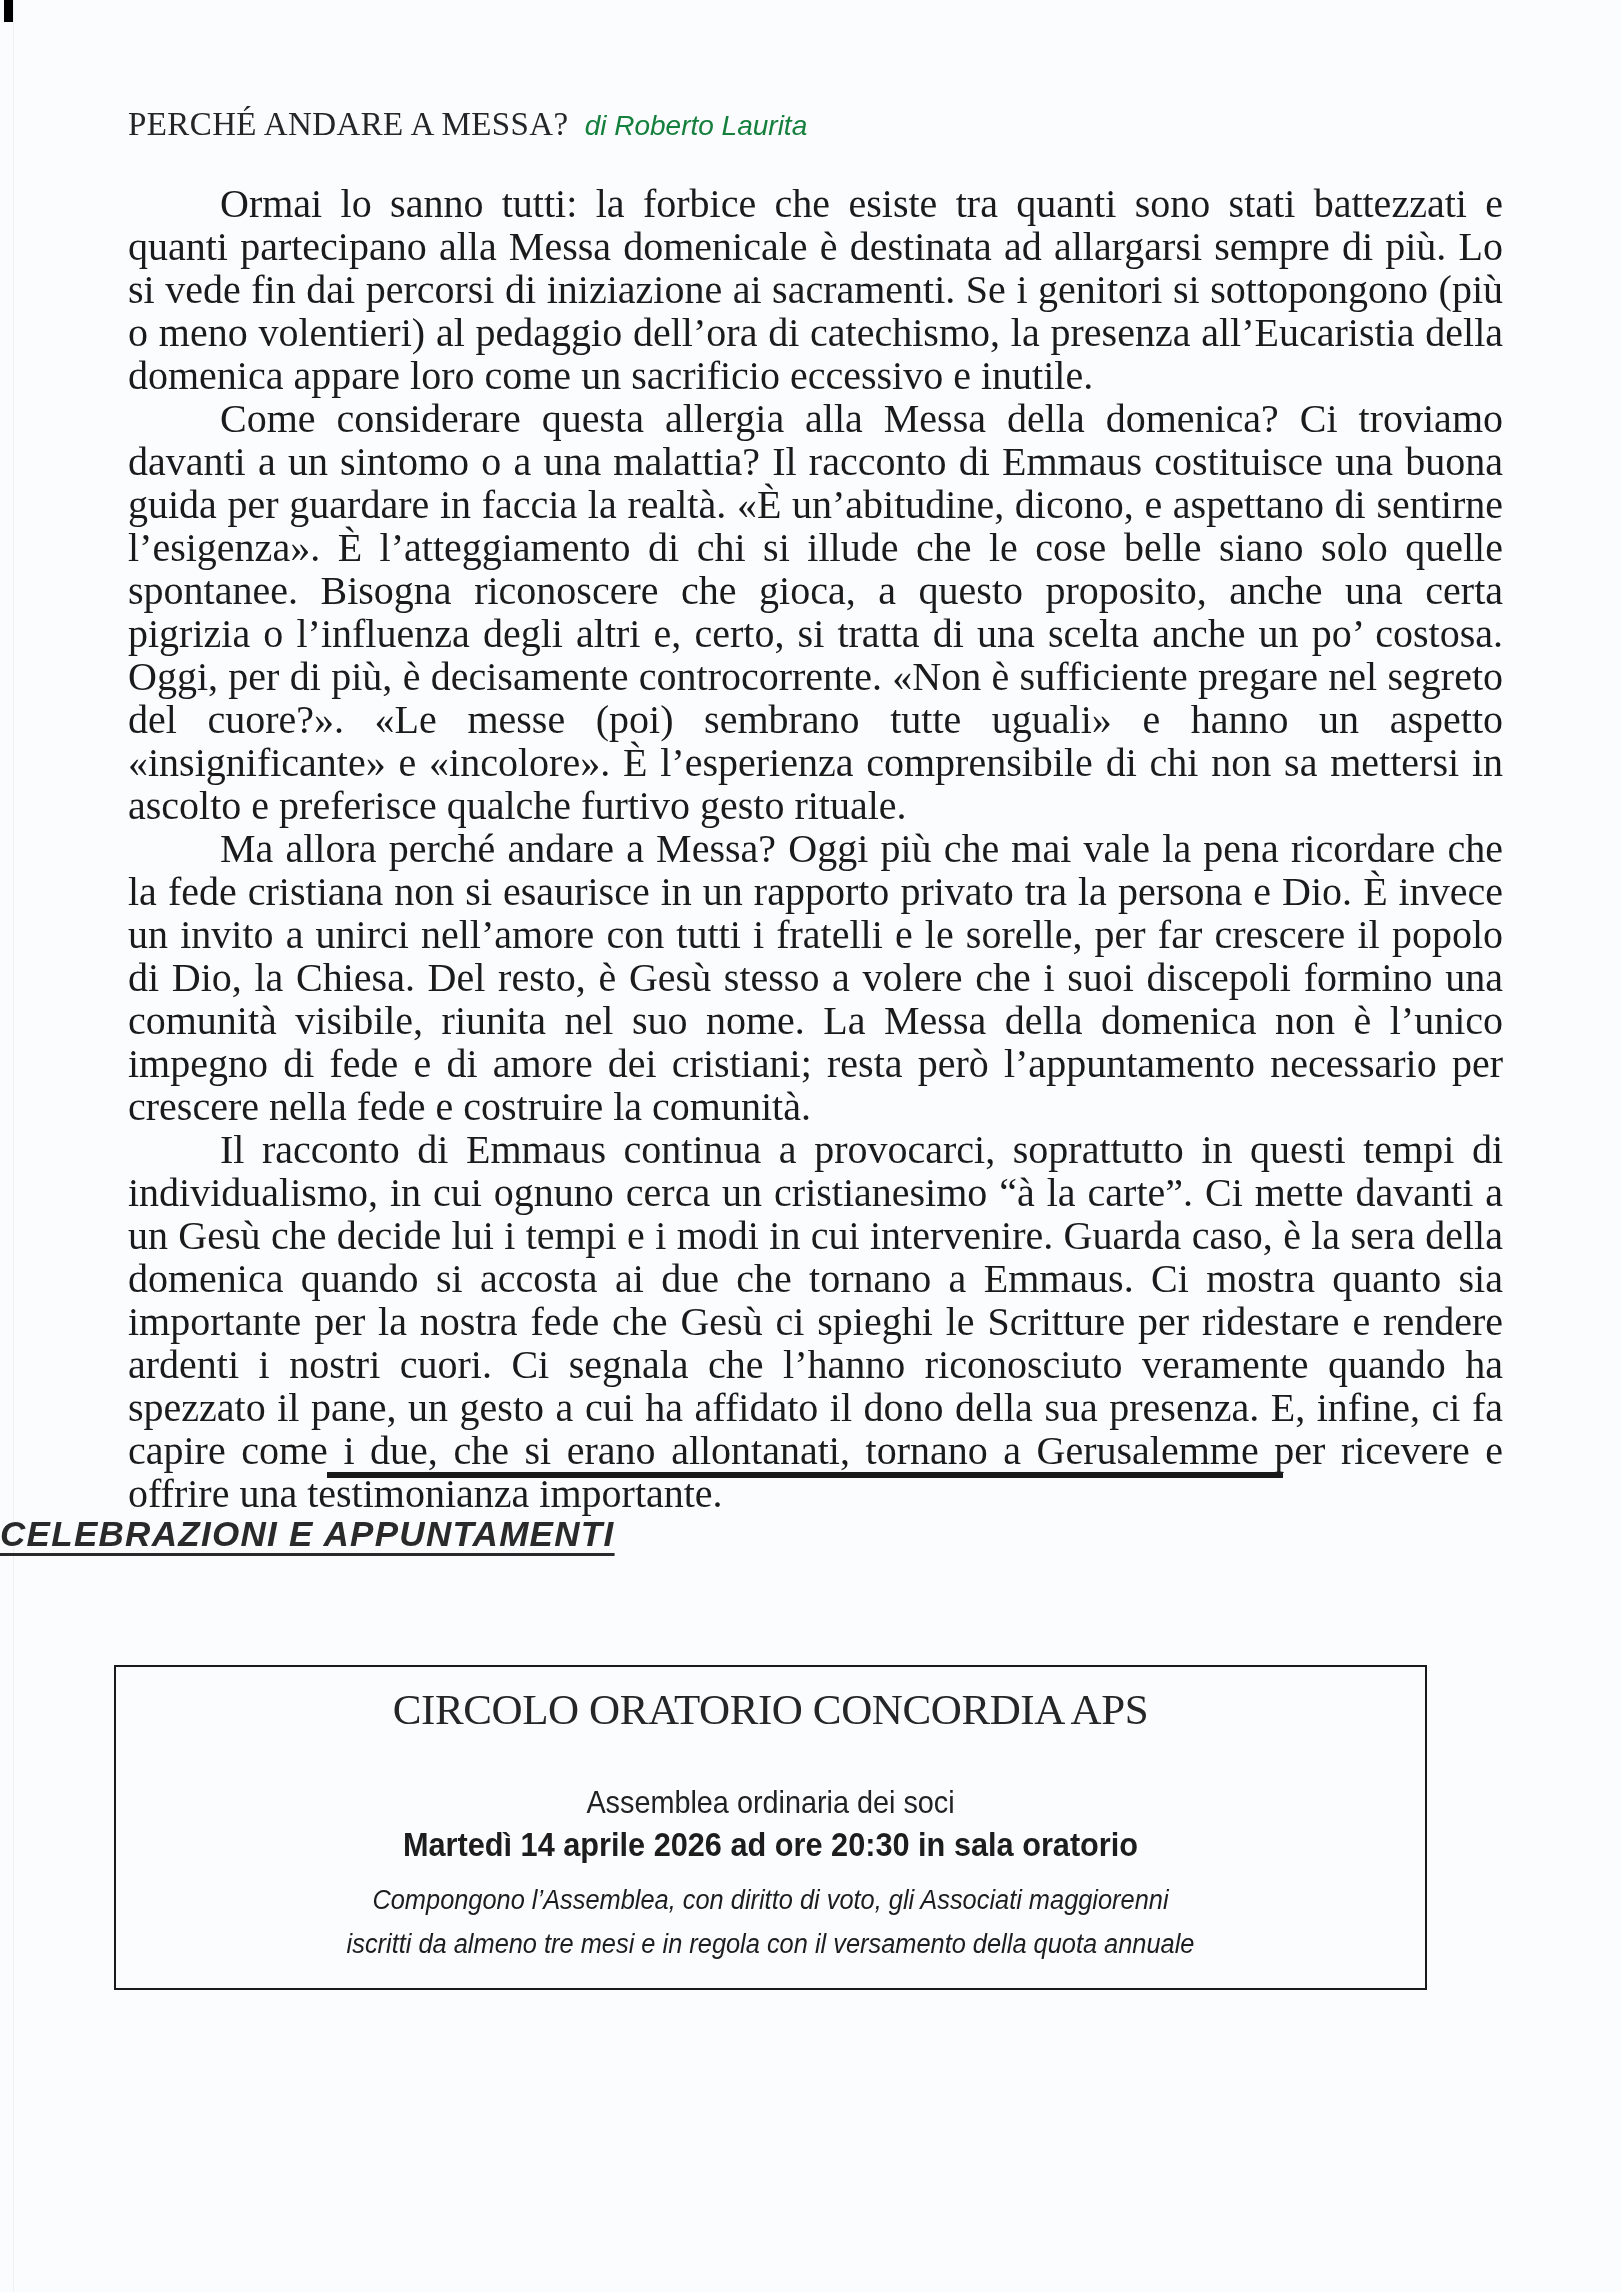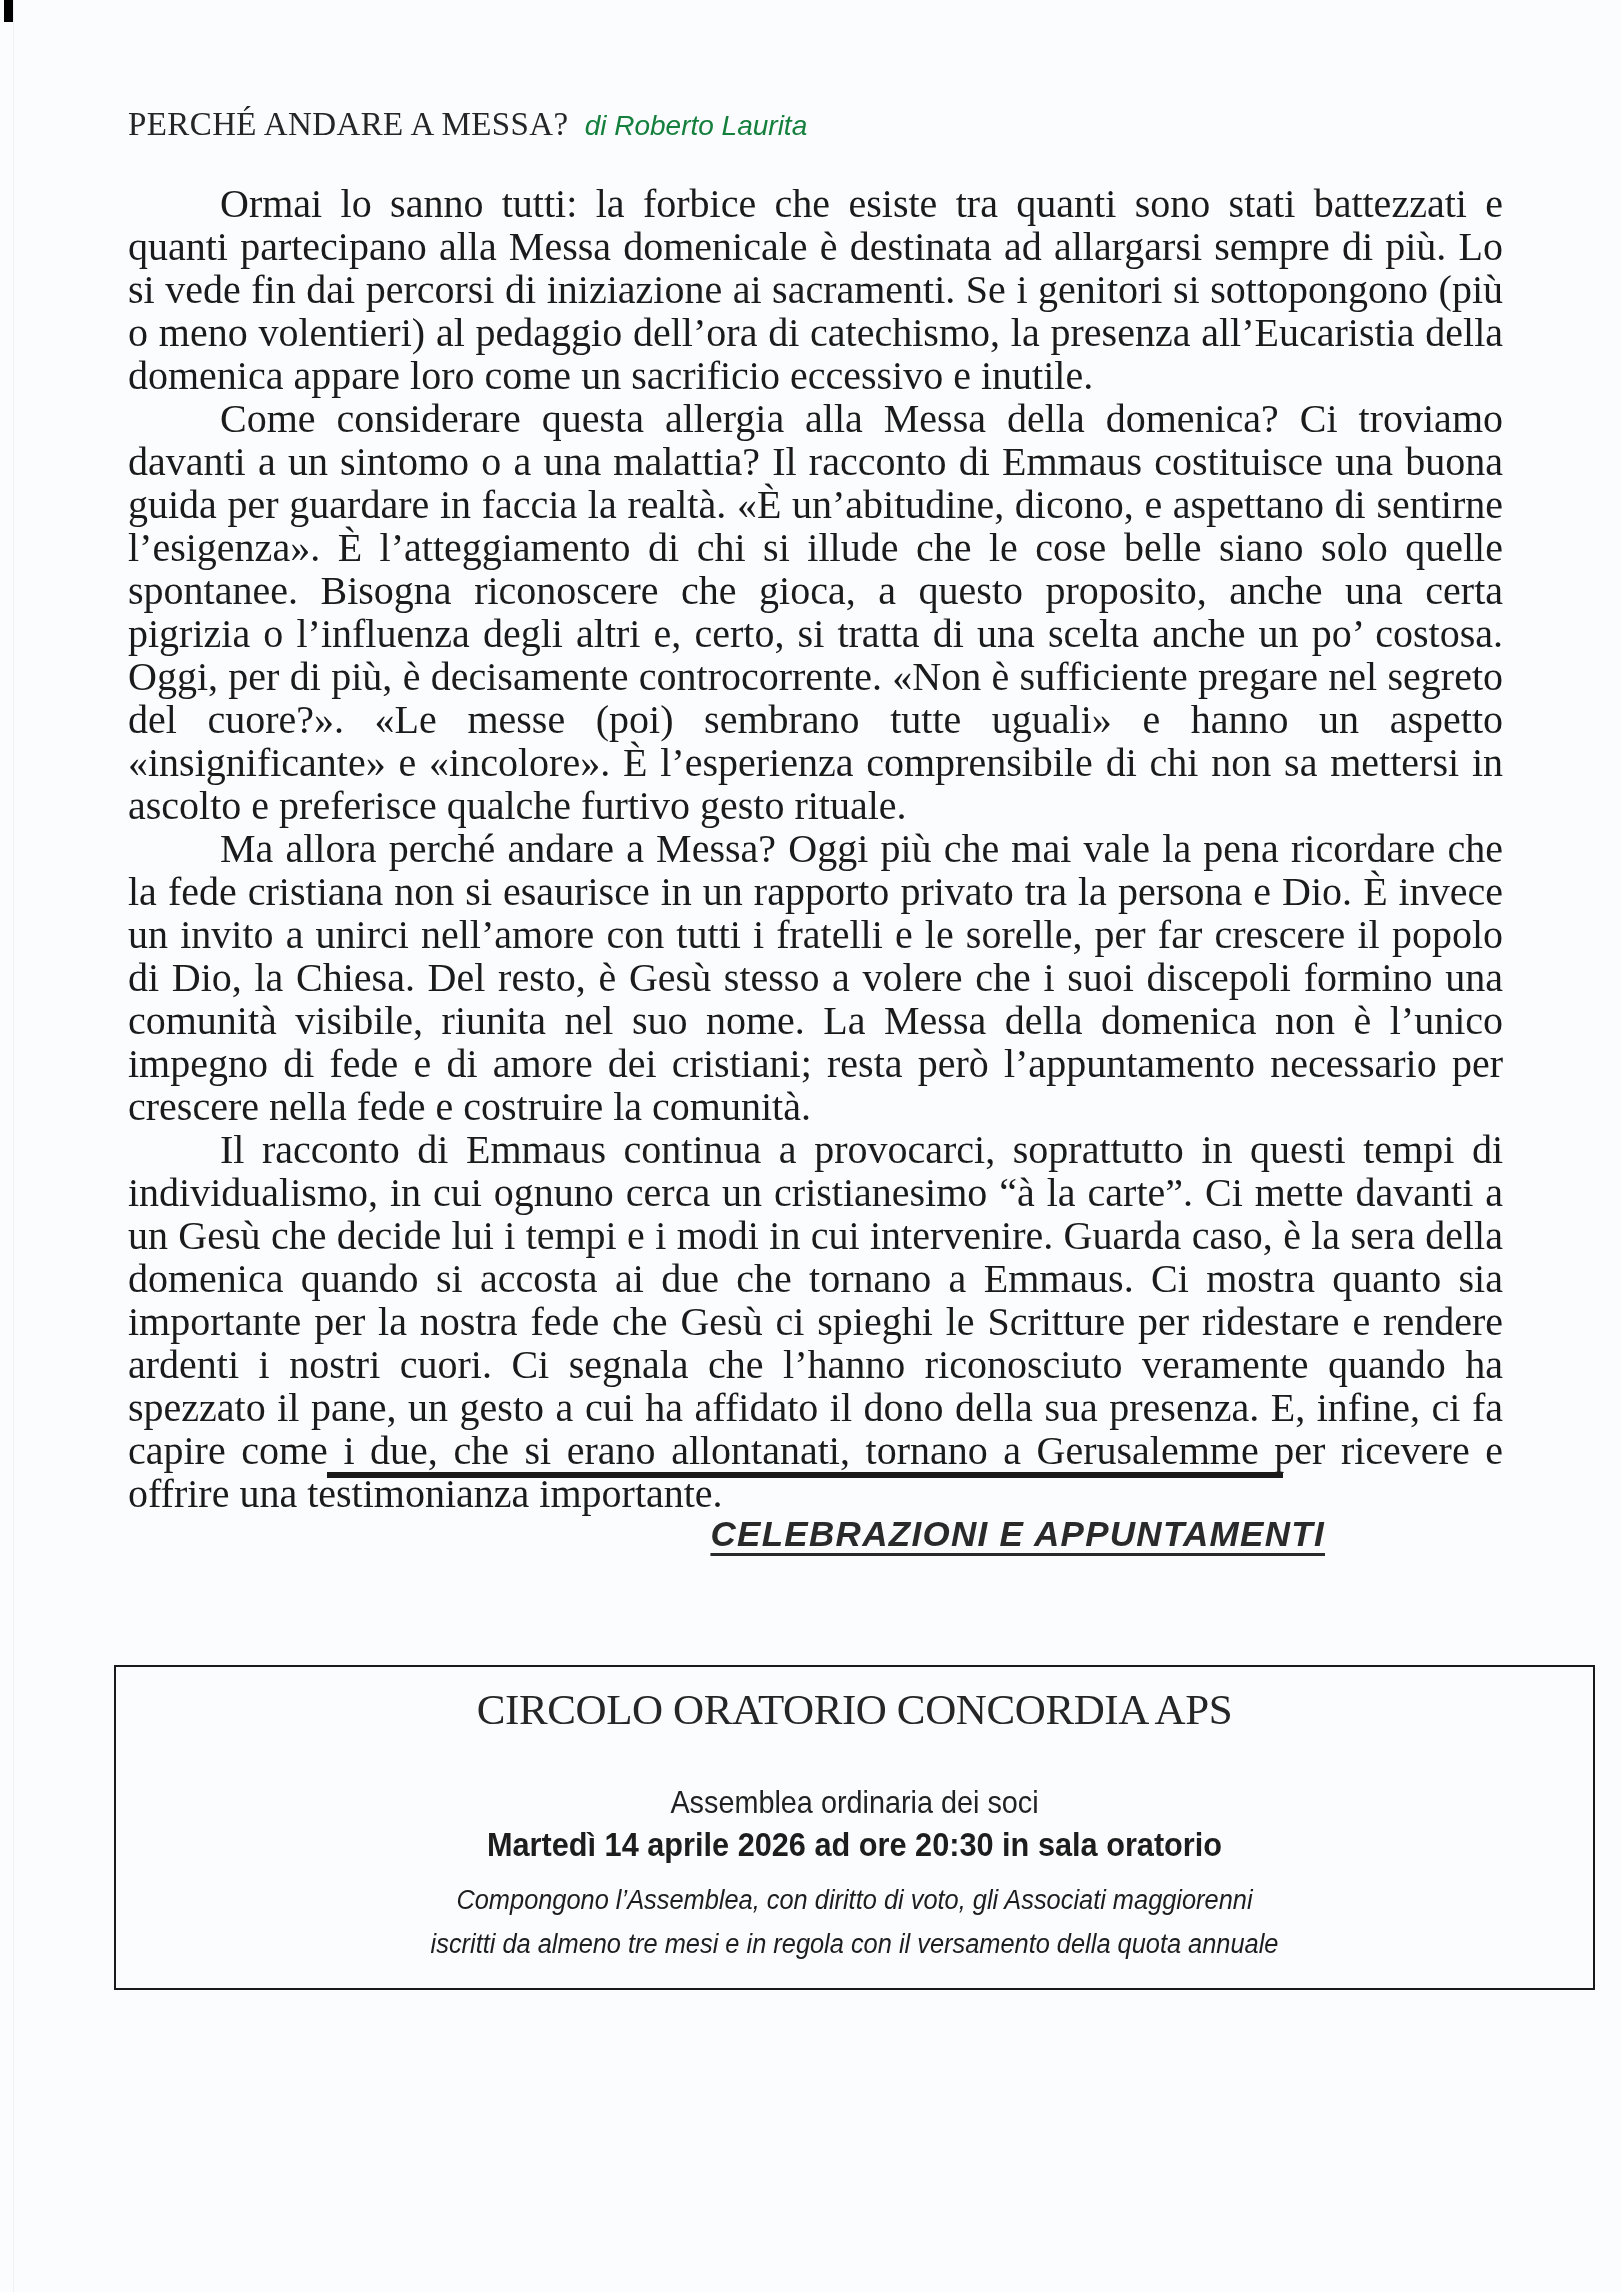--- a/index.html
+++ b/index.html
@@ -20,28 +20,28 @@
     margin-top:39px;
     font-family:"Liberation Serif","DejaVu Serif",serif;
     font-size:40px; line-height:43px;
     text-align:justify; color:#1b1b1b;
   }
   .body-text p { margin:0; text-indent:92px; }
 
   .rule { position:absolute; left:327px; top:1472px; width:956px; height:6.3px; background:#1a1a1a; }
 
   .section-heading {
-    position:absolute; left:0; width:1325px; top:1514px; text-align:right;
+    position:absolute; left:0; width:1325px; top:1514px; text-align:left;
     font-family:"Liberation Sans","DejaVu Sans",sans-serif; font-weight:bold; font-style:italic;
     font-size:35px; letter-spacing:1.3px; color:#2a2a2a;
   }
   .section-heading span { text-decoration:underline; text-decoration-thickness:2.7px; text-underline-offset:7.2px; }
 
   .notice-box {
-    position:absolute; left:114px; top:1665px; width:1481px; height:325px;
+    position:absolute; left:114px; top:1665px; width:1313px; height:325px;
     border:2.7px solid #1a1a1a; box-sizing:border-box; text-align:center;
   }
   .org-name {
     position:absolute; top:18px; left:0; right:0;
     font-family:"Liberation Serif","DejaVu Serif",serif; font-size:43px; letter-spacing:-0.4px; color:#262626;
   }
   .meeting-type {
     position:absolute; top:117px; left:0; right:0;
     font-family:"Liberation Sans","DejaVu Sans",sans-serif; font-size:32px; color:#222;
     transform:scaleX(0.9);

